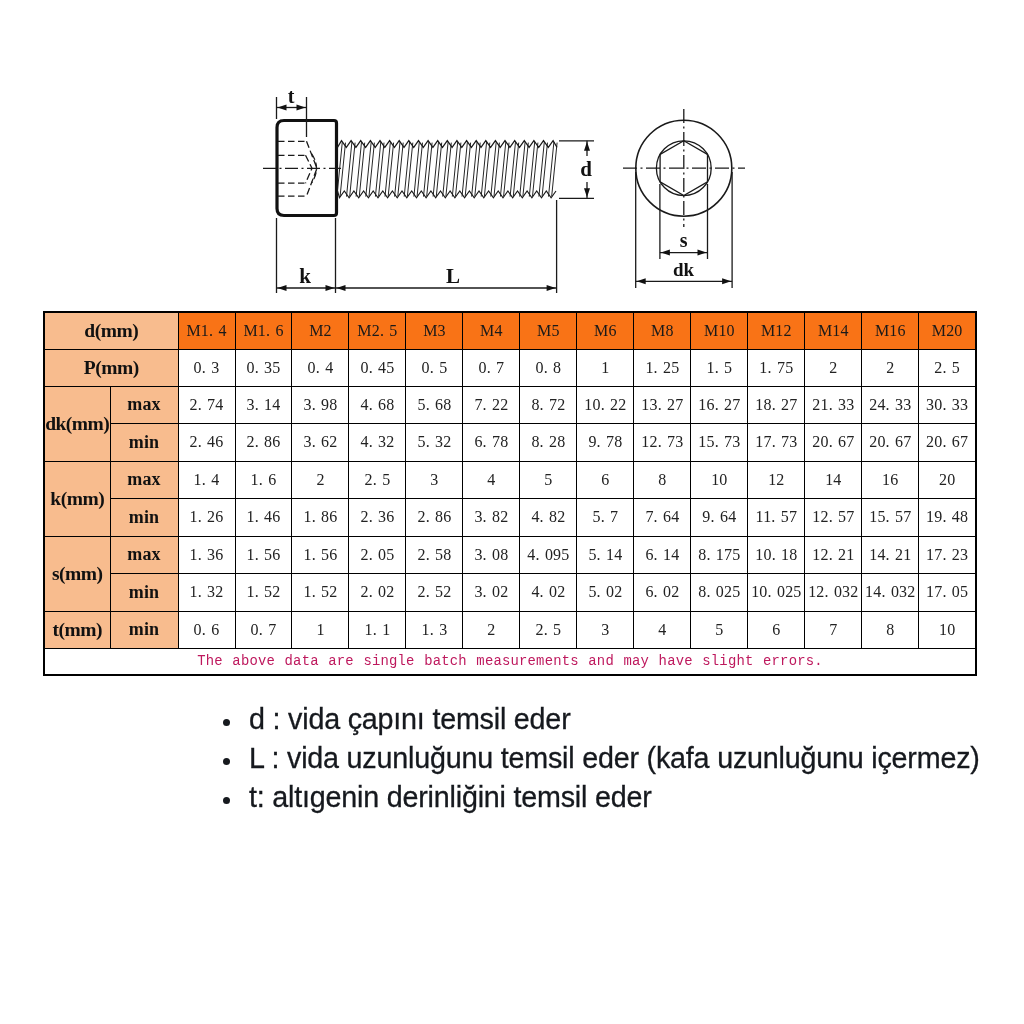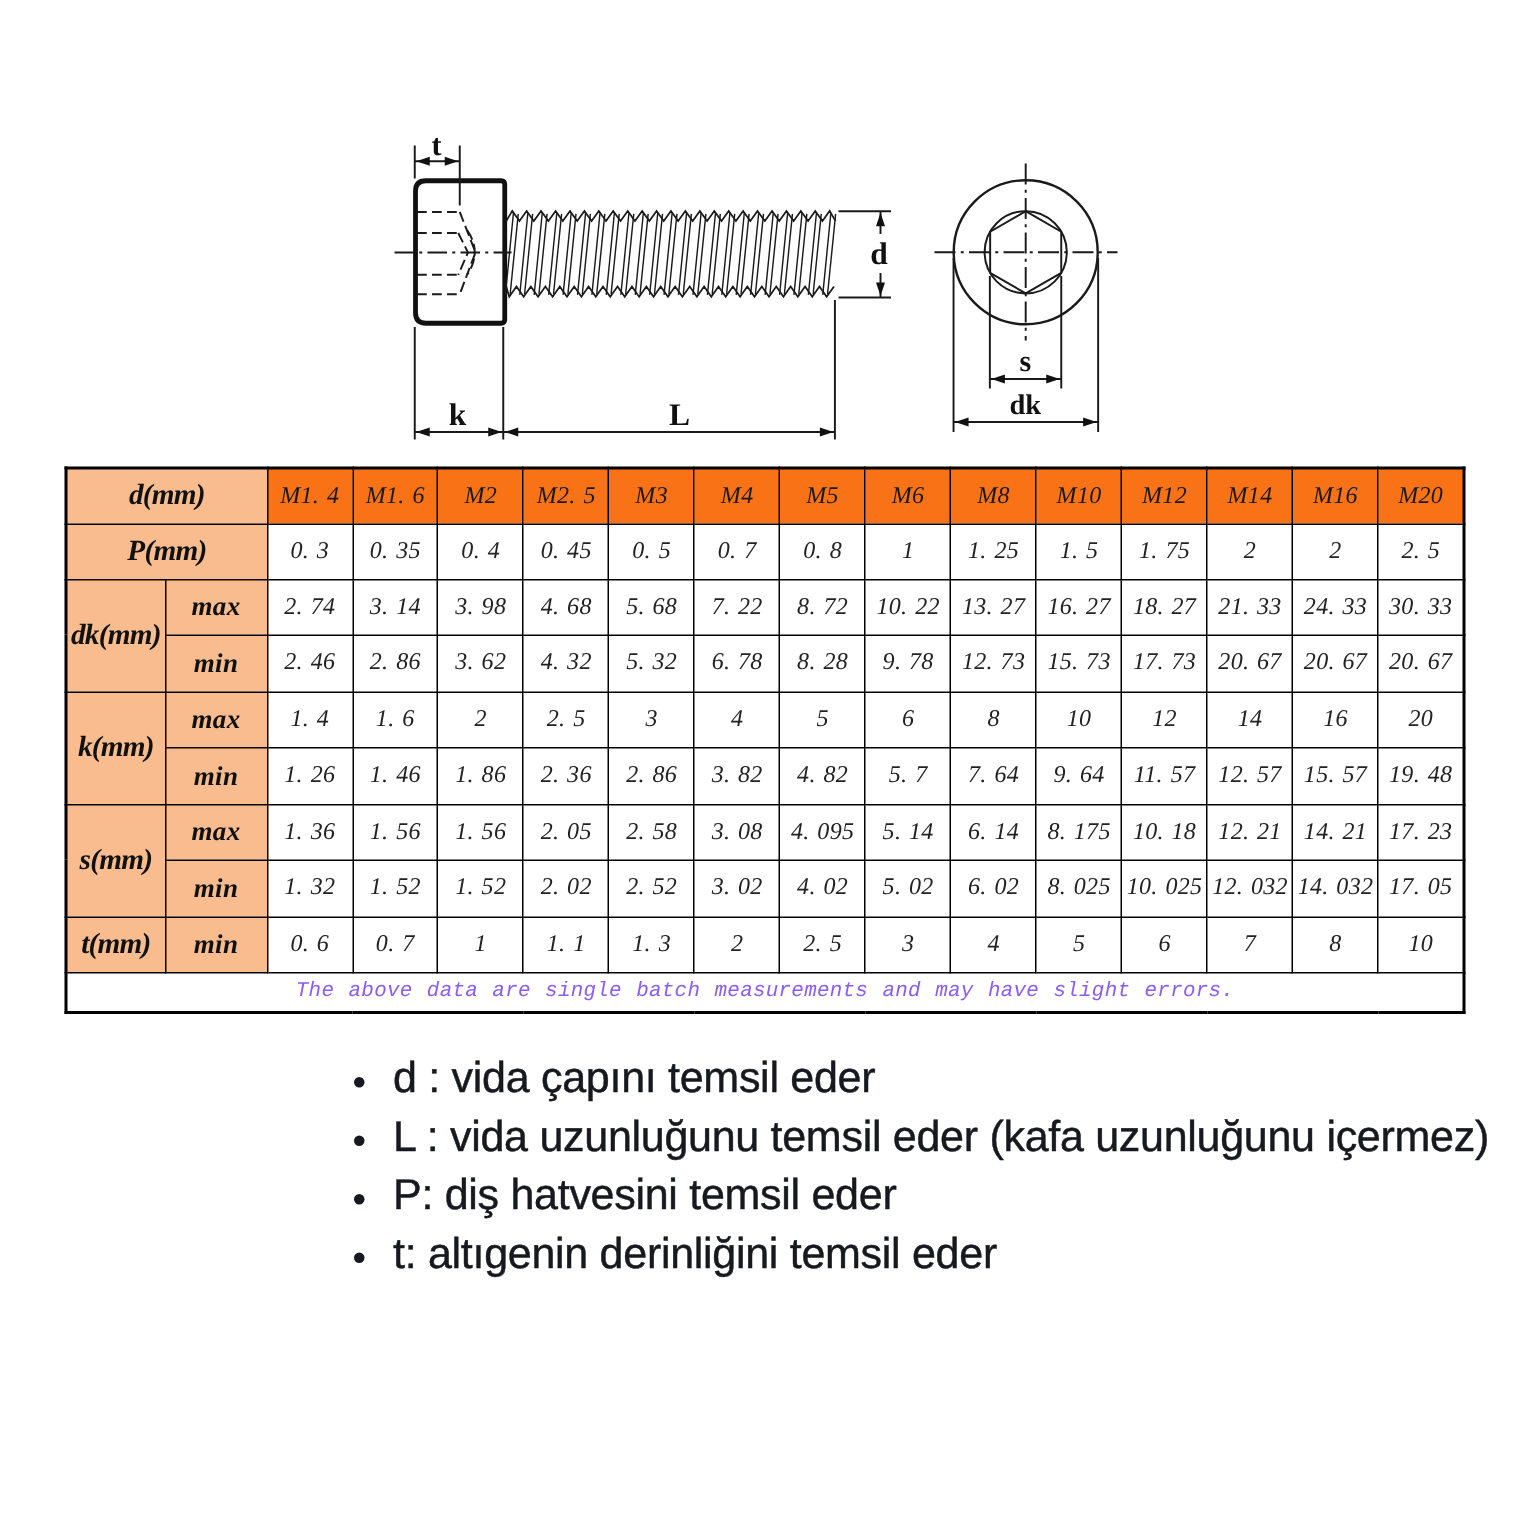--- a/index.html
+++ b/index.html
@@ -1,33 +1,33 @@
 <!DOCTYPE html>
 <html><head>
 <meta charset="utf-8">
 <style>
 html,body{margin:0;padding:0;background:#fff;}
 #page{position:relative;width:1024px;height:1024px;background:#fff;overflow:hidden;
       font-family:"Liberation Sans",sans-serif;}
 #dims{position:absolute;left:43px;top:311px;width:934px;border-collapse:collapse;
       table-layout:fixed;border:2px solid #000;
-      font-family:"Liberation Serif",serif;color:#222;font-style:italic;}
+      font-family:"Liberation Serif",serif;color:#222;}
 #dims td{border:1px solid #000;text-align:center;vertical-align:middle;padding:0;
       font-size:16px;word-spacing:1px;letter-spacing:0.2px;white-space:nowrap;overflow:visible;}
 
 #dims .org{background:#f8bc8e;}
 #dims .gry{background:#f97316;}
 #dims .lab{font-weight:bold;font-size:19.5px;letter-spacing:-0.5px;color:#111;}
 #dims .mm{font-weight:bold;font-size:18px;color:#111;margin-left:43px;}
 #dims .mrow{font-size:16px;color:#1a1a1a;}
 #dims tr.r37{height:37px;}
 #dims tr.r38{height:38px;}
 #dims tr.rnote{height:27px;}
-#dims .note{font-family:"Liberation Mono",monospace;font-size:13.9px;color:#8b5cf6;}
-#legend{position:absolute;left:236px;top:700px;margin:0;padding:0;list-style:none;
+#dims .note{font-family:"Liberation Mono",monospace;font-size:13.9px;color:#be185d;}
+#legend{position:absolute;left:223px;top:700px;margin:0;padding:0;list-style:none;
       font-size:28.7px;color:#16191e;letter-spacing:-0.2px;}
 #legend li{height:39px;line-height:39px;white-space:nowrap;-webkit-text-stroke:0.3px #16191e;}
 #legend li::before{content:"";display:inline-block;width:7px;height:7px;border-radius:50%;
       background:#16191e;vertical-align:3px;margin-right:19px;}
 </style>
 </head>
 <body>
 <div id="page">
 
 <svg width="1024" height="310" viewBox="0 0 1024 310" style="position:absolute;left:0;top:0">
@@ -349,20 +349,19 @@
         </tr>
 </tbody>
     </table>
 
 <ul id="legend">
 
 <li>d : vida çapını temsil eder</li>
 
 <li>L : vida uzunluğunu temsil eder (kafa uzunluğunu içermez)</li>
 
-<li>P: diş hatvesini temsil eder</li>
 
 
 
 
 <li>t: altıgenin derinliğini temsil eder</li>
 </ul>
 </div>
 
 </body></html>

